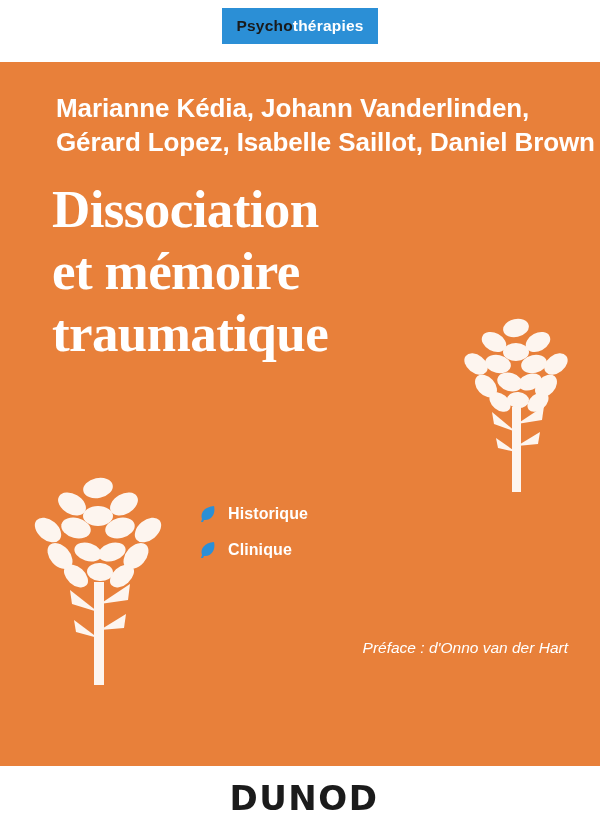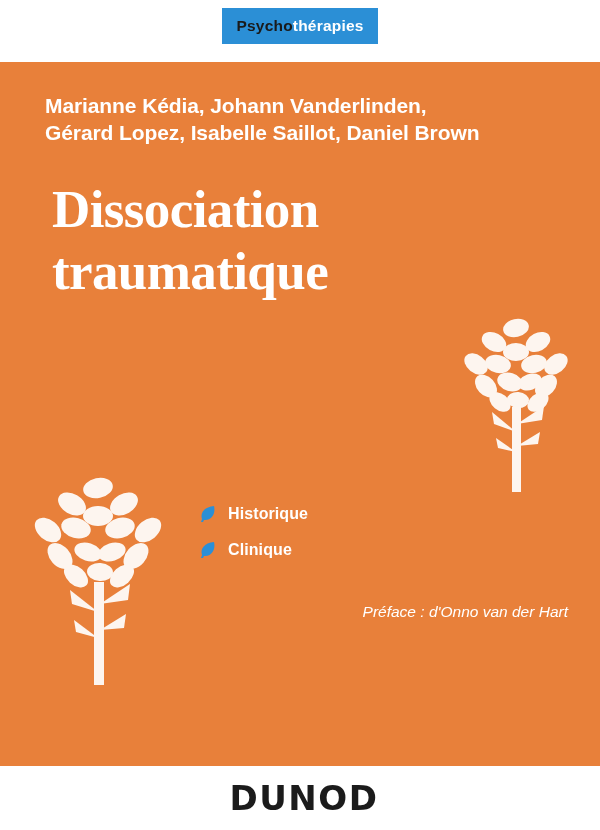--- a/index.html
+++ b/index.html
@@ -78,25 +78,25 @@
     justify-content: center;
     font-size: 34px;
     font-weight: bold;
     letter-spacing: 1.5px;
     color: #1b1b1b;
     font-family: "DejaVu Sans", sans-serif;
   }
   
   .authors {
     position: absolute;
-    left: 45px;
+    left: 56px;
     top: 92px;
     width: 510px;
     color: #ffffff;
-    font-size: 21px;
+    font-size: 26px;
     font-weight: bold;
     line-height: 1.30;
     letter-spacing: -0.1px;
   }
   .authors div {
     white-space: nowrap;
   }
   
   .title {
     position: absolute;
@@ -148,21 +148,21 @@
   .bullet-label {
     color: #ffffff;
     font-size: 16px;
     font-weight: bold;
     letter-spacing: 0.1px;
   }
   
   .preface {
     position: absolute;
     left: 228px;
-    top: 600px;
+    top: 636px;
     width: 340px;
     text-align: right;
     color: #ffffff;
     font-size: 15.5px;
     font-style: italic;
     line-height: 1.55;
   }
   .preface div { white-space: nowrap; }
 </style>
 </head>
@@ -178,20 +178,21 @@
 
   <div class="orange-panel"></div>
 
   <div class="authors">
     <div>Marianne Kédia, Johann Vanderlinden,</div>
     <div>Gérard Lopez, Isabelle Saillot, Daniel Brown</div>
   </div>
 
   <div class="title">
     <div>Dissociation</div>
+    <div>et mémoire</div>
     <div>traumatique</div>
   </div>
 
   <svg class="tree-right" viewBox="0 0 130 180">
     <g fill="#ffffff">
       <rect x="60" y="95" width="9" height="85"></rect>
       <path d="M64 120 L40 100 L42 112 Z"></path>
       <path d="M65 112 L92 94 L90 108 Z"></path>
       <path d="M64 140 L44 126 L46 136 Z"></path>
       <path d="M65 134 L88 120 L86 132 Z"></path>

